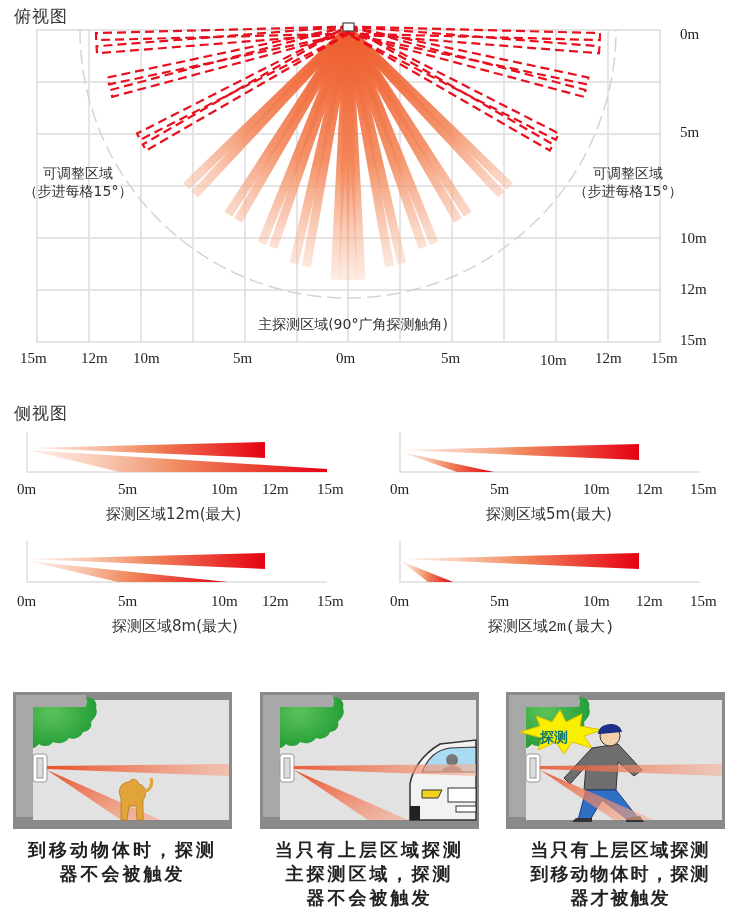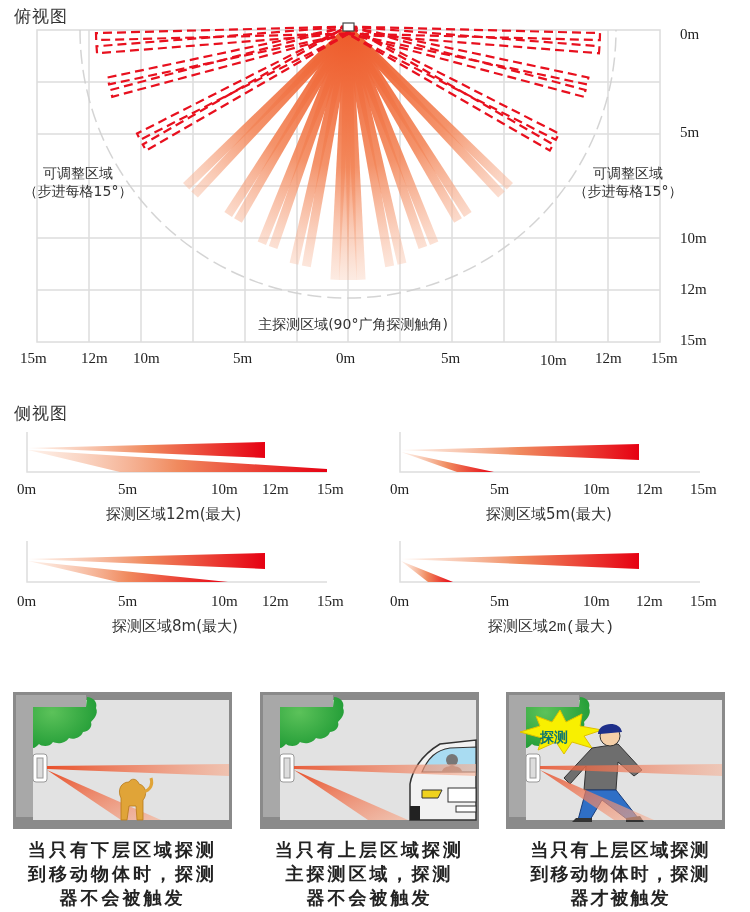--- a/index.html
+++ b/index.html
@@ -257,21 +257,20 @@
       <path d="M120 126 L134 124 L138 130 L120 130 Z" fill="#333"></path>
     </g>
     <polygon points="34,74 216,72 216,84 34,77" fill="url(#beamUp)" opacity="0.85"></polygon>
     <polygon points="34,78 148,128 108,128" fill="url(#beamLow)" opacity="0.85"></polygon>
   </g>
 </svg>
 
 <div class="abs" style="left:540px;top:729px;font-size:14px;font-weight:bold;color:#0f766e;">探测</div>
 
 <div class="abs scene-caption" style="left:5px;top:838px;width:235px;">
-  <div>当只有下层区域探测</div>
   <div>到移动物体时，探测</div>
   <div>器不会被触发</div>
 </div>
 <div class="abs scene-caption" style="left:252px;top:838px;width:235px;">
   <div>当只有上层区域探测</div>
   <div>主探测区域，探测</div>
   <div>器不会被触发</div>
 </div>
 <div class="abs scene-caption" style="left:498px;top:838px;width:245px;letter-spacing:2px;">
   <div>当只有上层区域探测</div>

